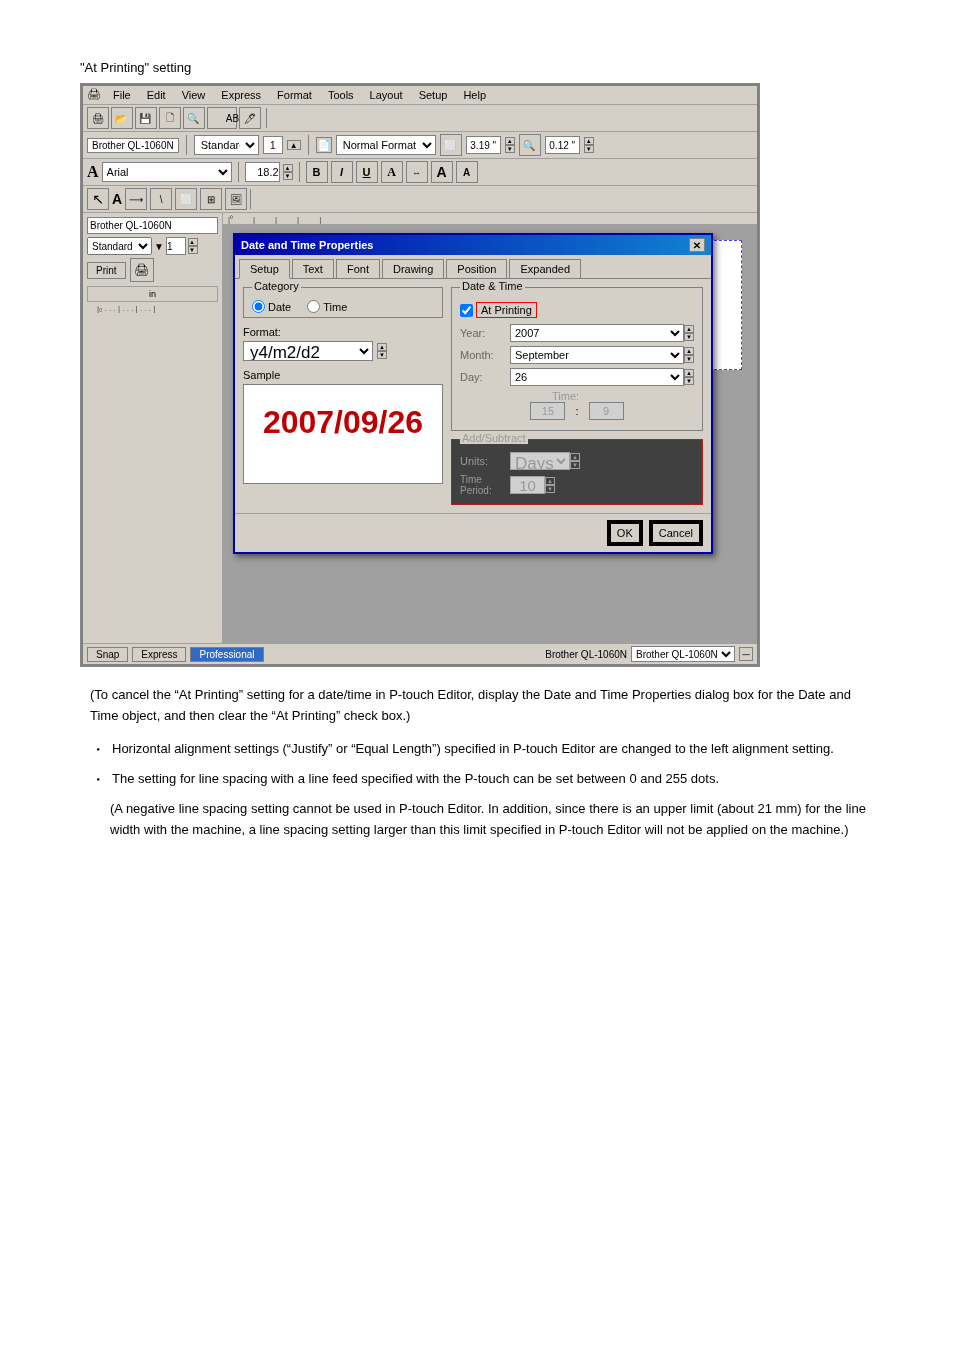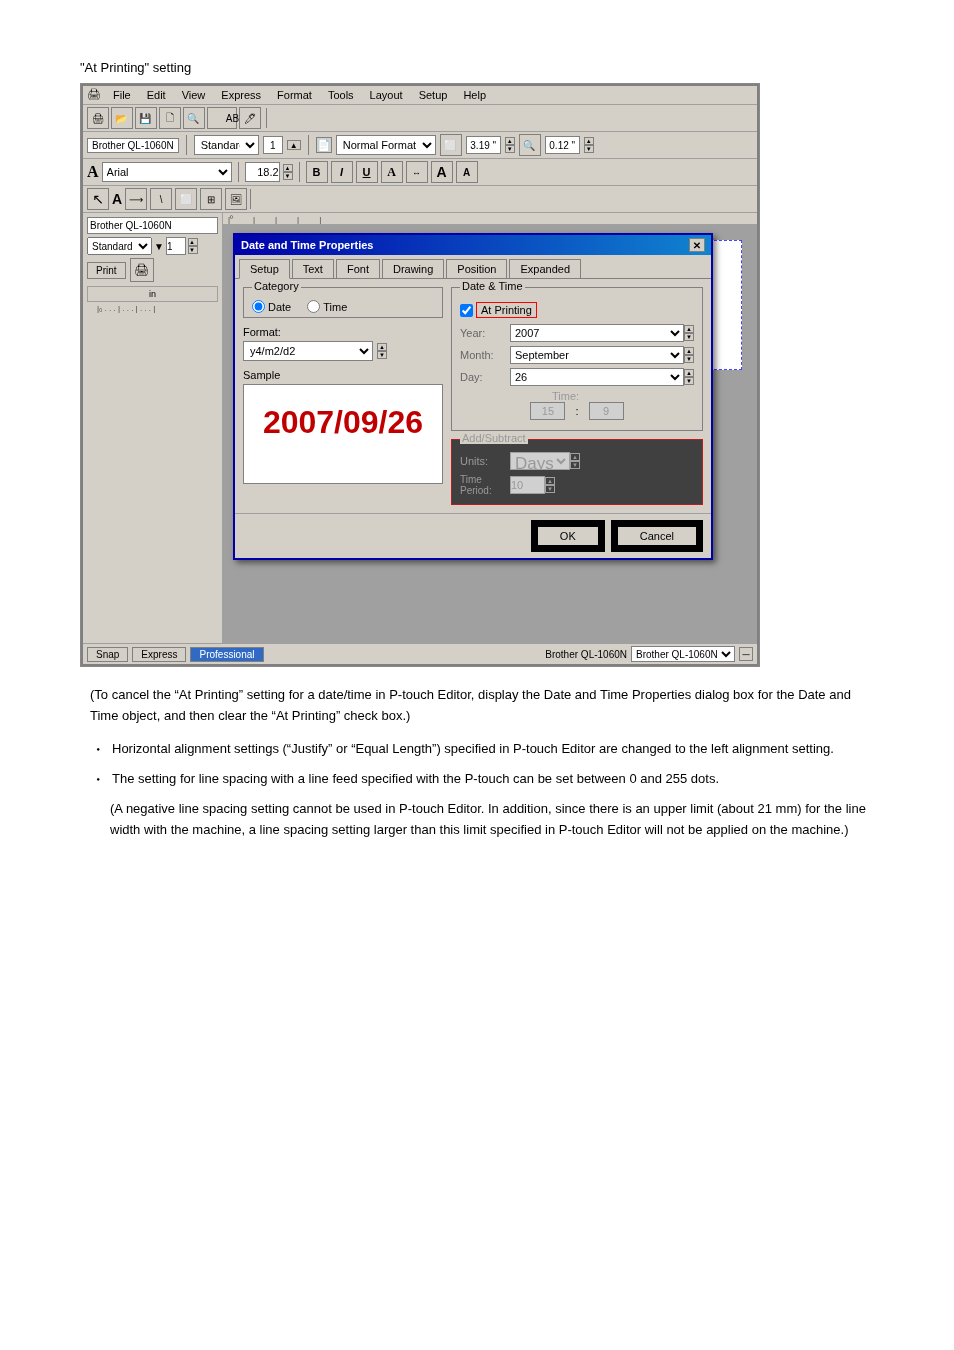--- a/index.html
+++ b/index.html
@@ -232,21 +232,21 @@
       display: flex;
       align-items: center;
       gap: 4px;
     }
 
     .format-select {
       width: 130px;
       height: 20px;
       border: 1px solid #808080;
       background: white;
-      font-size: 11px;
+      font-size: 17px;
       padding: 0 2px;
     }
 
     .sample-box {
       border: 1px solid #808080;
       padding: 4px;
       min-height: 100px;
       background: white;
       position: relative;
     }
@@ -366,37 +366,37 @@
       background: #d0d0d0;
       font-size: 17px;
       color: #999;
     }
 
     .add-subtract-input {
       width: 35px;
       height: 18px;
       border: 1px solid #a0a0a0;
       background: #d0d0d0;
-      font-size: 11px;
+      font-size: 15px;
       color: #999;
-      text-align: left;
+      text-align: center;
     }
 
     
     .dialog-buttons {
       display: flex;
       justify-content: flex-end;
       padding: 6px 8px;
       gap: 6px;
       border-top: 1px solid #a0a0a0;
     }
 
     .dialog-btn {
-      padding: 3px 22px;
-      border: 7px solid #000000;
+      padding: 3px 6px;
+      border: 4px solid #000000;
       background: #d4d0c8;
       font-size: 11px;
       cursor: pointer;
     }
 
     
     .status-bar {
       background: #d4d0c8;
       border-top: 1px solid #a0a0a0;
       padding: 2px 4px;

